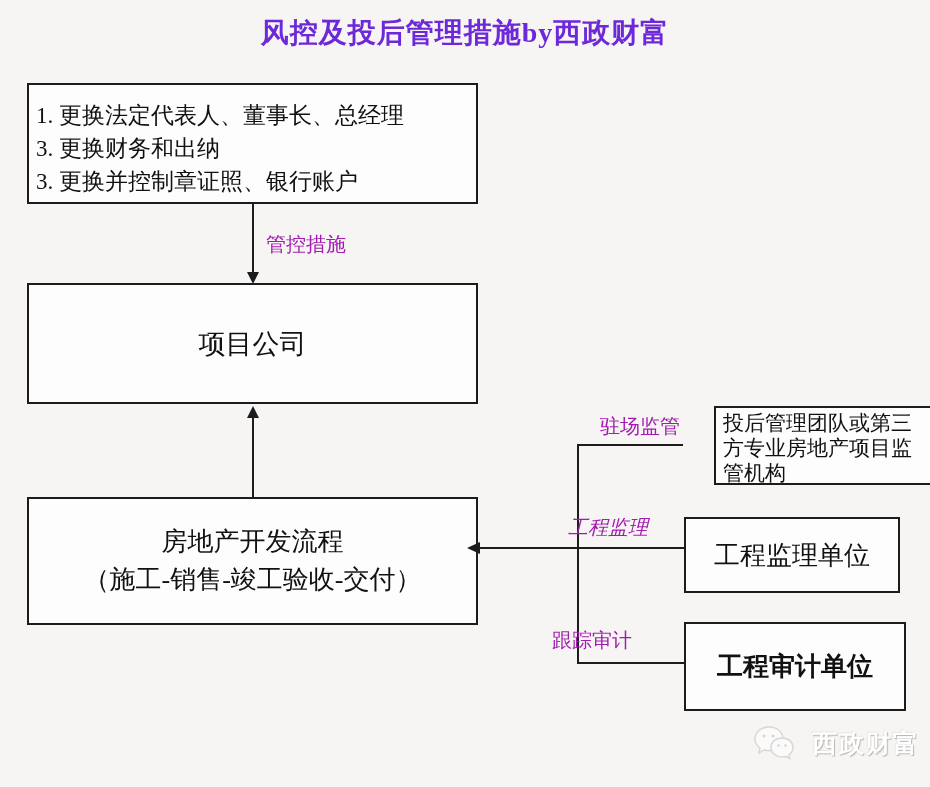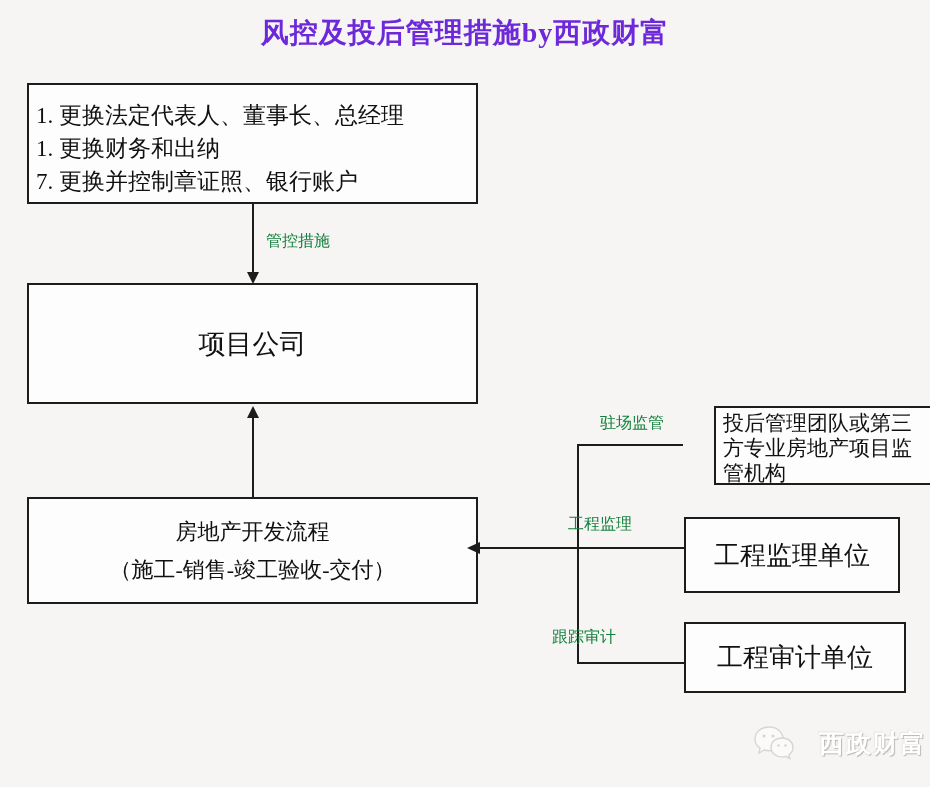--- a/index.html
+++ b/index.html
@@ -37,84 +37,84 @@
     display:flex;align-items:center;justify-content:center;
     text-align:center;
   }
   .vline,.hline{position:absolute;background:#1c1c1c;}
   .arrowhead{position:absolute;width:0;height:0;border-style:solid;}
   .arrow-down{border-width:12px 6px 0 6px;border-color:#1c1c1c transparent transparent transparent;}
   .arrow-up{border-width:0 6px 12px 6px;border-color:transparent transparent #1c1c1c transparent;}
   .arrow-left{border-width:6px 13px 6px 0;border-color:transparent #1c1c1c transparent transparent;}
   .edge-label{
     position:absolute;
-    font-size:16px;
-    color:#15803d;
+    font-size:20px;
+    color:#a21caf;
     white-space:nowrap;
   }
   .watermark{
     position:absolute;left:752px;top:724px;
-    display:flex;align-items:center;gap:23px;
+    display:flex;align-items:center;gap:16px;
   }
   .watermark-text{
     font-size:25px;font-weight:bold;
     color:#ffffff;
     text-shadow:1px 1px 1px #b9b5b2, -1px -1px 1px #e8e6e4;
     letter-spacing:2px;
   }
 </style>
 </head>
 <body>
 
 <div class="canvas">
 
   <div class="title">风控及投后管理措施by西政财富</div>
 
   <div class="box box-list" style="left:27px;top:83px;width:451px;height:121px;padding-left:7px;">
     <div>1. 更换法定代表人、董事长、总经理</div>
-    <div>1. 更换财务和出纳</div>
-    <div>7. 更换并控制章证照、银行账户</div>
+    <div>3. 更换财务和出纳</div>
+    <div>3. 更换并控制章证照、银行账户</div>
   </div>
 
   <div class="vline" style="left:252px;top:204px;width:2px;height:70px;"></div>
   <div class="arrowhead arrow-down" style="left:247px;top:272px;"></div>
   <div class="edge-label" style="left:266px;top:231px;">管控措施</div>
 
   <div class="box box-center" style="left:27px;top:283px;width:451px;height:121px;font-size:27px;">
     <span>项目公司</span>
   </div>
 
   <div class="arrowhead arrow-up" style="left:247px;top:406px;"></div>
   <div class="vline" style="left:252px;top:416px;width:2px;height:81px;"></div>
 
-  <div class="box box-center" style="left:27px;top:497px;width:451px;height:107px;font-size:22px;line-height:38px;">
+  <div class="box box-center" style="left:27px;top:497px;width:451px;height:128px;font-size:26px;line-height:38px;">
     <div>
       <div>房地产开发流程</div>
       <div>（施工-销售-竣工验收-交付）</div>
     </div>
   </div>
 
   <div class="vline" style="left:577px;top:444px;width:2px;height:220px;"></div>
 
   <div class="hline" style="left:577px;top:444px;width:106px;height:2px;"></div>
   <div class="edge-label" style="left:600px;top:413px;">驻场监管</div>
   <div class="box" style="left:714px;top:406px;width:218px;height:79px;font-size:21px;line-height:25px;padding:3px 7px;">
     <span>投后管理团队或第三方专业房地产项目监管机构</span>
   </div>
 
   <div class="hline" style="left:479px;top:547px;width:205px;height:2px;"></div>
   <div class="arrowhead arrow-left" style="left:467px;top:542px;"></div>
-  <div class="edge-label" style="left:568px;top:514px;">工程监理</div>
+  <div class="edge-label" style="left:568px;top:514px;font-style:italic;">工程监理</div>
   <div class="box box-center" style="left:684px;top:517px;width:216px;height:76px;font-size:26px;">
     <span>工程监理单位</span>
   </div>
 
   <div class="hline" style="left:577px;top:662px;width:107px;height:2px;"></div>
   <div class="edge-label" style="left:552px;top:627px;text-align:center;">跟踪审计</div>
-  <div class="box box-center" style="left:684px;top:622px;width:222px;height:71px;font-size:26px;">
+  <div class="box box-center" style="left:684px;top:622px;width:222px;height:89px;font-size:26px;font-weight:bold;">
     <span>工程审计单位</span>
   </div>
 
   <div class="watermark">
     <span style="display:inline-block;line-height:0;">
       <svg width="44" height="38" viewBox="0 0 44 38">
         <g fill="#fbfafa" stroke="#d9d5d2" stroke-width="1.4">
           <path d="M17 3 C8 3 3 9 3 15 c0 4 2 7 5 9 l-1 5 5-3 c2 .6 3.6 .8 5 .8 9 0 14-6 14-12 S26 3 17 3 Z"></path>
           <path d="M30 14 c7 0 11 4.5 11 9.5 0 3-1.5 5.5-4 7.2 l.8 4-4-2.4 c-1.2 .4-2.5 .6-3.8 .6-7 0-11-4.5-11-9.5 S23 14 30 14 Z"></path>
         </g>

